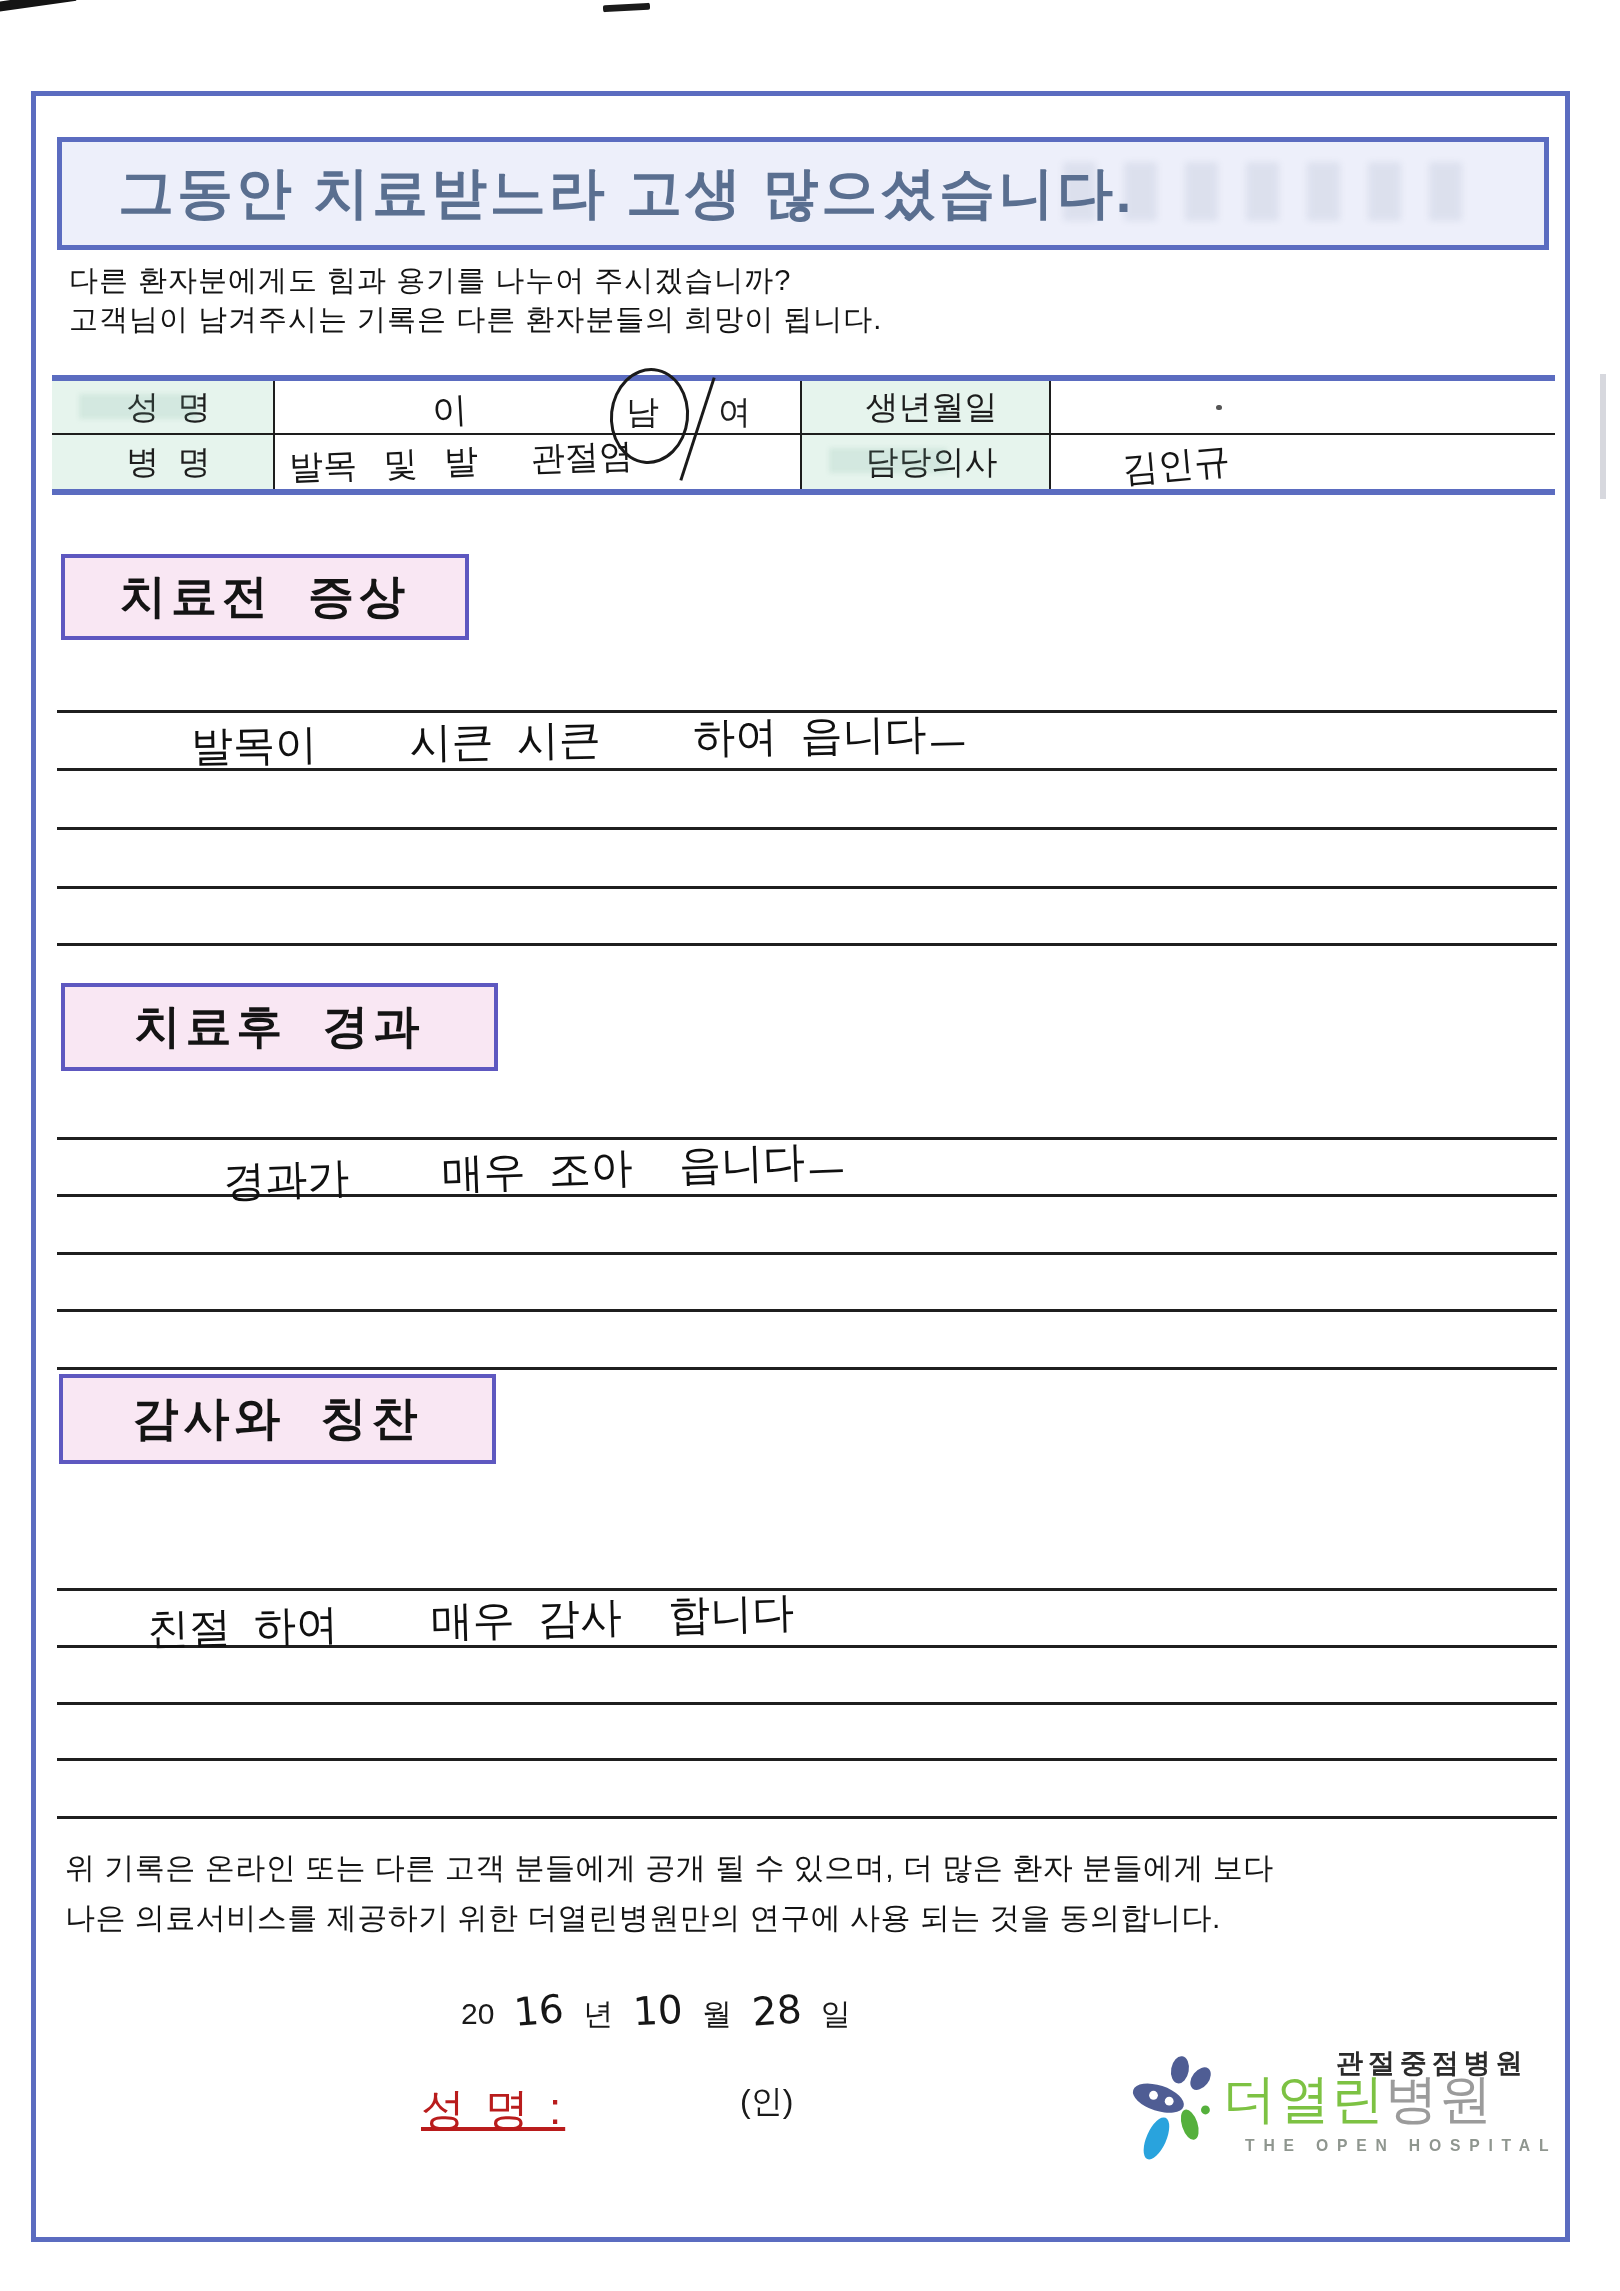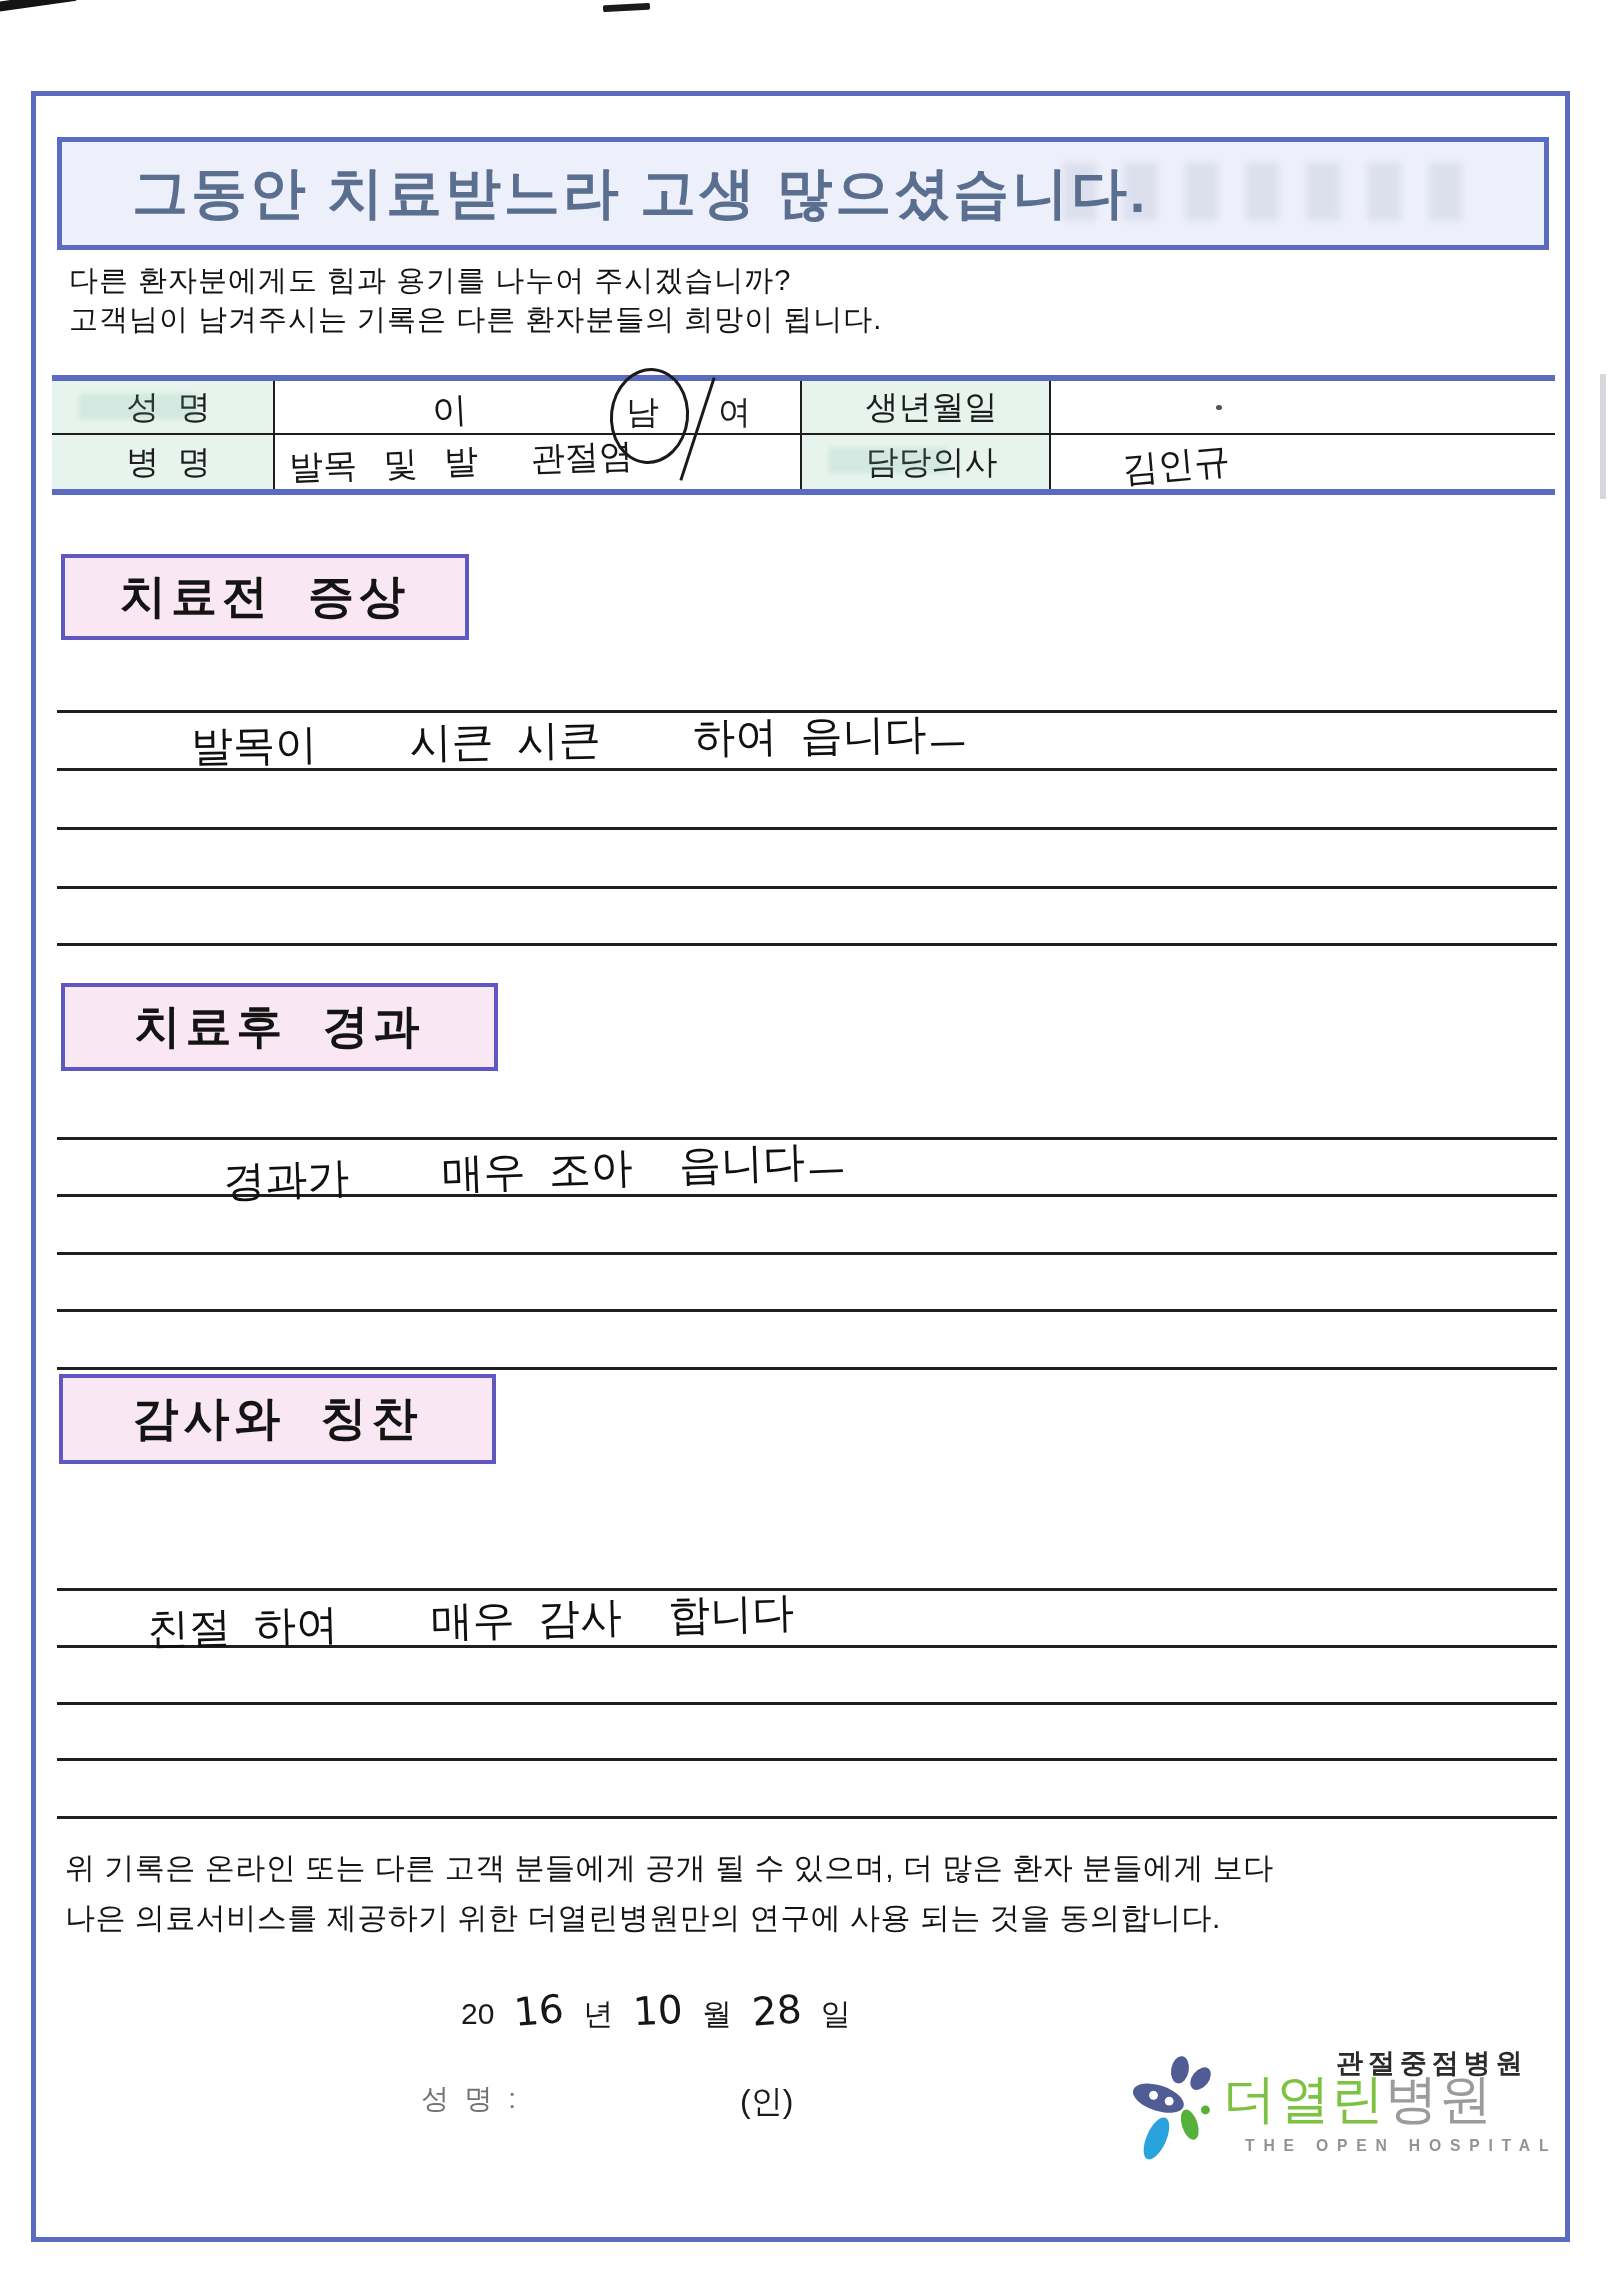--- a/index.html
+++ b/index.html
@@ -12,21 +12,21 @@
   .corner-mark { position:absolute; left:-11.8px; top:-2.9px; width:88px; height:9.8px; background:#141414; transform:rotate(-8deg); }
   .dash-mark { position:absolute; left:603px; top:3.9px; width:47px; height:6.9px; background:#1b1b1b; transform:rotate(-3deg); border-radius:2px; }
   .edge-strip { position:absolute; left:1600px; top:374px; width:5.9px; height:125px; background:#d7d8de; }
 
   
   .frame { position:absolute; left:31px; top:91px; width:1529px; height:2141px; border:5.9px solid #5b6cc0; }
 
   
   .banner { position:absolute; left:57px; top:137px; width:1482px; height:103px; border:5.9px solid #5b6cc0;
     background:#edeffa; display:flex; align-items:center; }
-  .banner-title { padding-left:70px; font-size:56px; font-weight:800; color:#5a6f90; letter-spacing:2.9px; white-space:pre; }
+  .banner-title { padding-left:56px; font-size:56px; font-weight:800; color:#5a6f90; letter-spacing:2.9px; white-space:pre; }
   .banner-ghost { position:absolute; right:69px; top:19.6px; width:412px; height:59px;
     background:repeating-linear-gradient(90deg, rgba(90,111,144,.25) 0 33px, rgba(90,111,144,0) 33px 61px);
     filter:blur(3.9px); opacity:.45; }
 
   
   .intro { position:absolute; left:69px; top:261px; font-size:29px; line-height:39px; letter-spacing:1px; color:#141414; }
 
   
   .ptable { position:absolute; left:52px; top:375px; width:1503px;
     border-top:6.9px solid #5b6cc0; border-bottom:6.9px solid #5b6cc0;
@@ -66,21 +66,21 @@
   .consent { position:absolute; left:65px; top:1843px; width:1451px; font-size:30px; line-height:50px; color:#141414; letter-spacing:0.5px; }
 
   
   .dateline { position:absolute; left:461px; top:1988px; display:flex; align-items:baseline; gap:19.6px; font-size:30px; color:#1a1a1a; }
   .dateline .hwnum { font-size:39px; }
   .hw16 { transform:rotate(-5deg); }
   .hw10 { transform:rotate(-3deg); }
   .hw28 { transform:rotate(-4deg); }
 
   
-  .sig-label { position:absolute; left:421px; top:2080px; font-size:28px; letter-spacing:3.9px; color:#737373; }
+  .sig-label { position:absolute; left:421px; top:2080px; font-size:44px; letter-spacing:3.9px; color:#b91c1c;text-decoration:underline; }
   .sig-seal  { position:absolute; left:740px; top:2080px; font-size:32px; color:#1a1a1a; }
 
   
   .logo-sub { position:absolute; left:1336px; top:2045px; font-size:27px; letter-spacing:4.9px; color:#2b2b2b; font-weight:600; }
   .logo-name { position:absolute; left:1223px; top:2064px; font-size:53px; font-weight:400; letter-spacing:1px; }
   .logo-name .green { color:#7dc243; }
   .logo-name .gray { color:#9b9b9b; }
   .logo-en { position:absolute; left:1245px; top:2137px; font-size:15.7px; letter-spacing:8.8px; color:#8f968f; font-weight:600; }
   .logo-mark { position:absolute; left:1129px; top:2054px; width:98px; height:110px; }
 </style>

